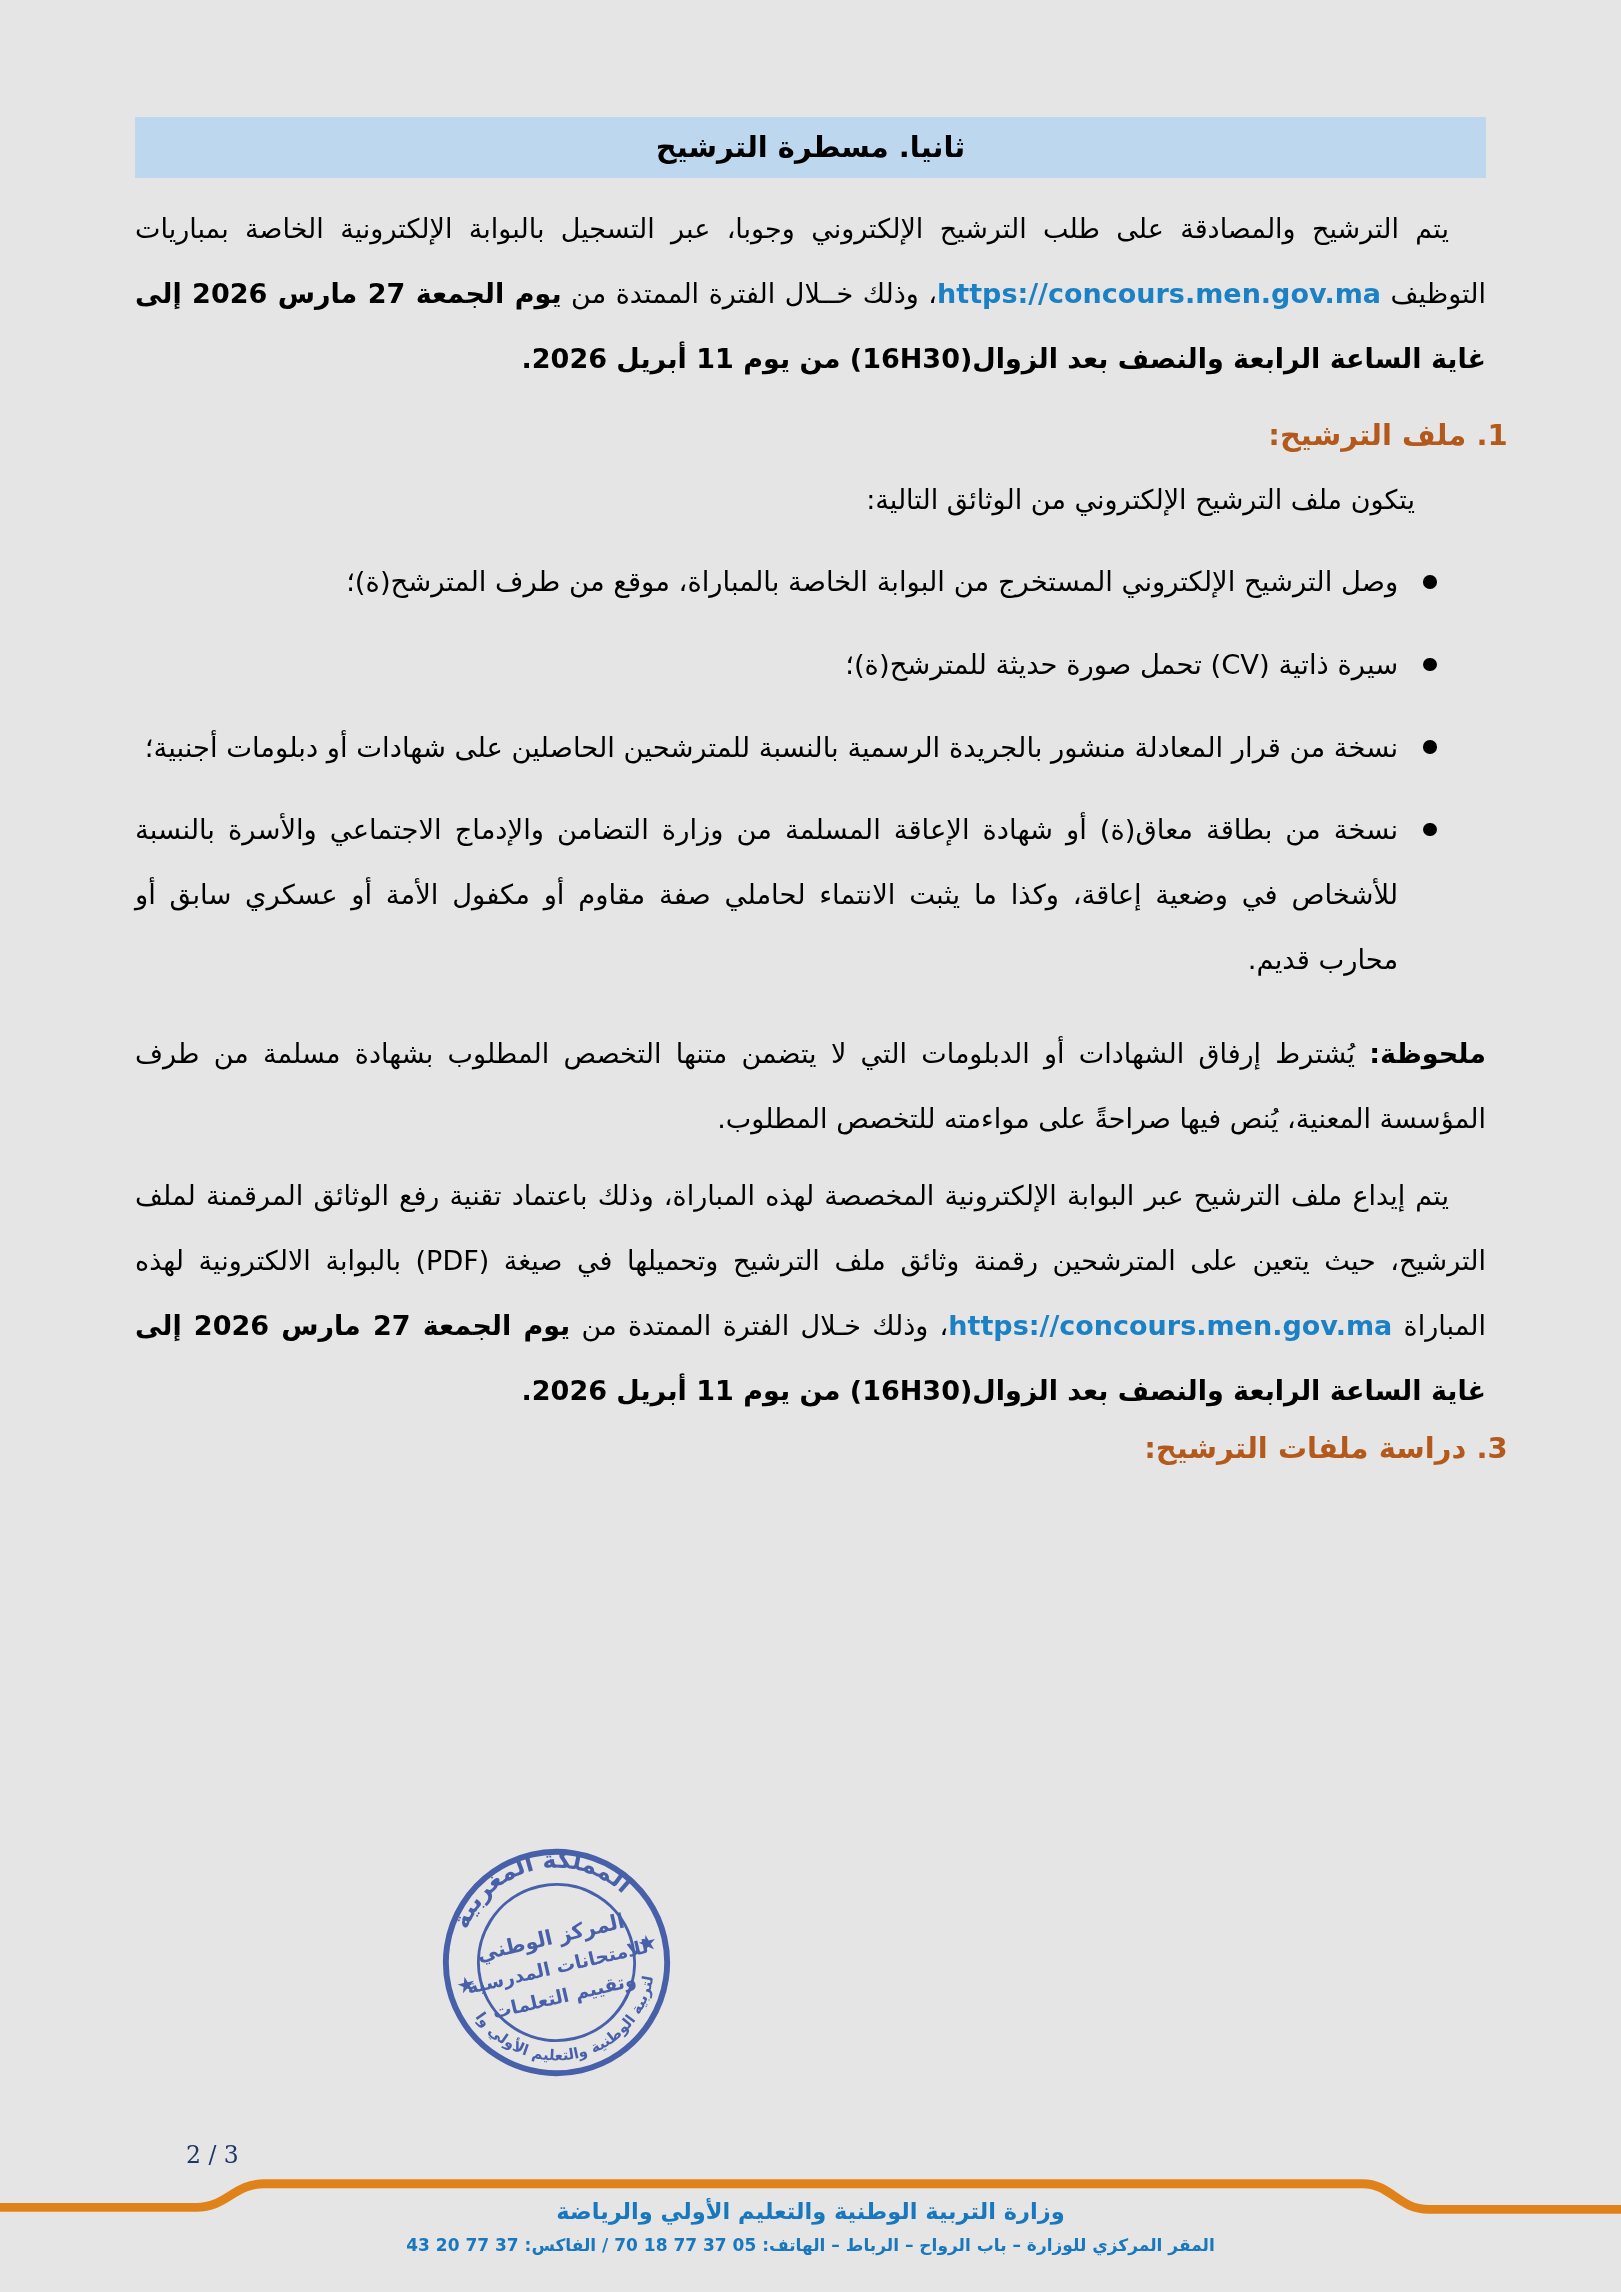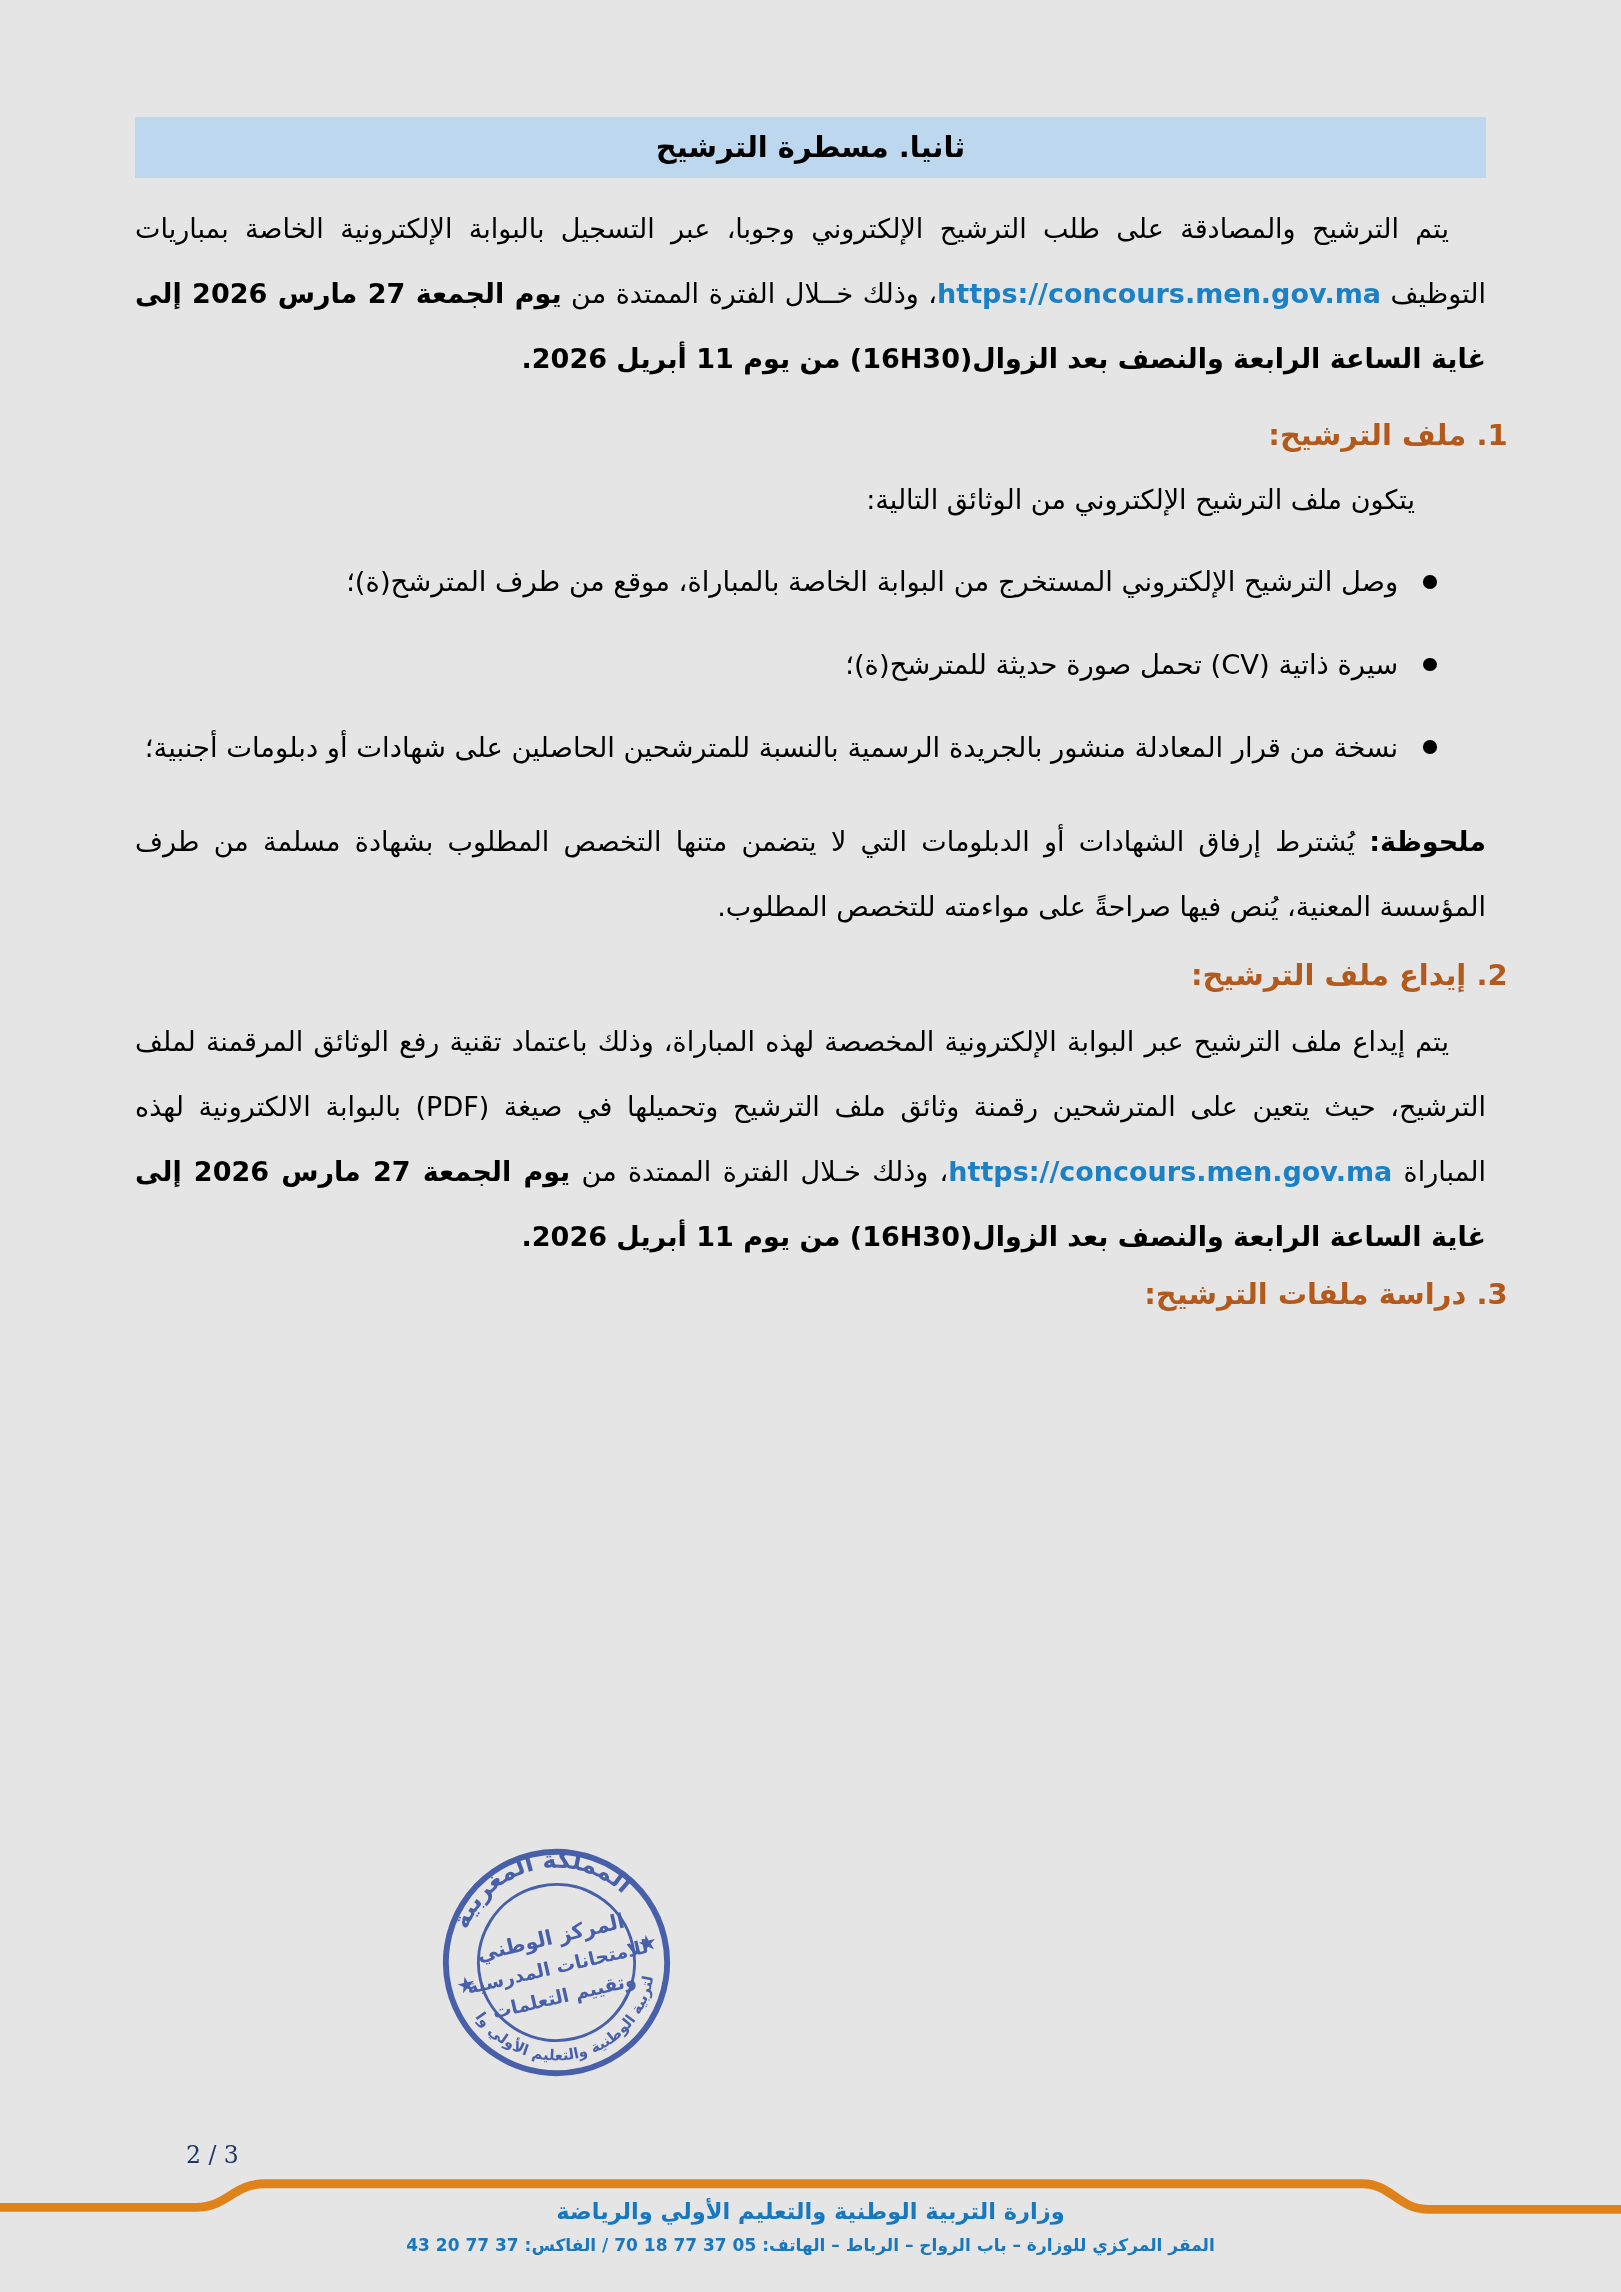--- a/index.html
+++ b/index.html
@@ -94,25 +94,25 @@
     <p class="para intro indent"><span>يتم الترشيح والمصادقة على طلب الترشيح الإلكتروني وجوبا، عبر التسجيل بالبوابة الإلكترونية الخاصة بمباريات التوظيف </span><a class="url">https://concours.men.gov.ma</a><span>، وذلك خــلال الفترة الممتدة من </span><span class="bold">يوم الجمعة 27 مارس 2026 إلى غاية الساعة الرابعة والنصف بعد الزوال(16H30) من يوم 11 أبريل 2026.</span></p>
 
     <div class="sec-heading">1. ملف الترشيح:</div>
 
     <p class="para lead">يتكون ملف الترشيح الإلكتروني من الوثائق التالية:</p>
 
     <ul class="docs">
       <li>وصل الترشيح الإلكتروني المستخرج من البوابة الخاصة بالمباراة، موقع من طرف المترشح(ة)؛</li>
       <li>سيرة ذاتية (CV) تحمل صورة حديثة للمترشح(ة)؛</li>
       <li>نسخة من قرار المعادلة منشور بالجريدة الرسمية بالنسبة للمترشحين الحاصلين على شهادات أو دبلومات أجنبية؛</li>
+      <li>نسخة من بطاقة معاق(ة) أو شهادة الإعاقة المسلمة من وزارة التضامن والإدماج الاجتماعي والأسرة بالنسبة للأشخاص في وضعية إعاقة، وكذا ما يثبت الانتماء لحاملي صفة مقاوم أو مكفول الأمة أو عسكري سابق أو محارب قديم.</li>
     </ul>
 
     <p class="para note"><span class="bold">ملحوظة:</span><span> يُشترط إرفاق الشهادات أو الدبلومات التي لا يتضمن متنها التخصص المطلوب بشهادة مسلمة من طرف المؤسسة المعنية، يُنص فيها صراحةً على مواءمته للتخصص المطلوب.</span></p>
 
-    <div class="sec-heading h2">2. إيداع ملف الترشيح:</div>
 
     <p class="para sec2-para indent"><span>يتم إيداع ملف الترشيح عبر البوابة الإلكترونية المخصصة لهذه المباراة، وذلك باعتماد تقنية رفع الوثائق المرقمنة لملف الترشيح، حيث يتعين على المترشحين رقمنة وثائق ملف الترشيح وتحميلها في صيغة (PDF) بالبوابة الالكترونية لهذه المباراة </span><a class="url">https://concours.men.gov.ma</a><span>، وذلك خـلال الفترة الممتدة من </span><span class="bold">يوم الجمعة 27 مارس 2026 إلى غاية الساعة الرابعة والنصف بعد الزوال(16H30) من يوم 11 أبريل 2026.</span></p>
 
     <div class="sec-heading h3">3. دراسة ملفات الترشيح:</div>
 
 
   </div>
 
   <svg class="stamp" viewBox="0 0 250 250">
     <defs>

